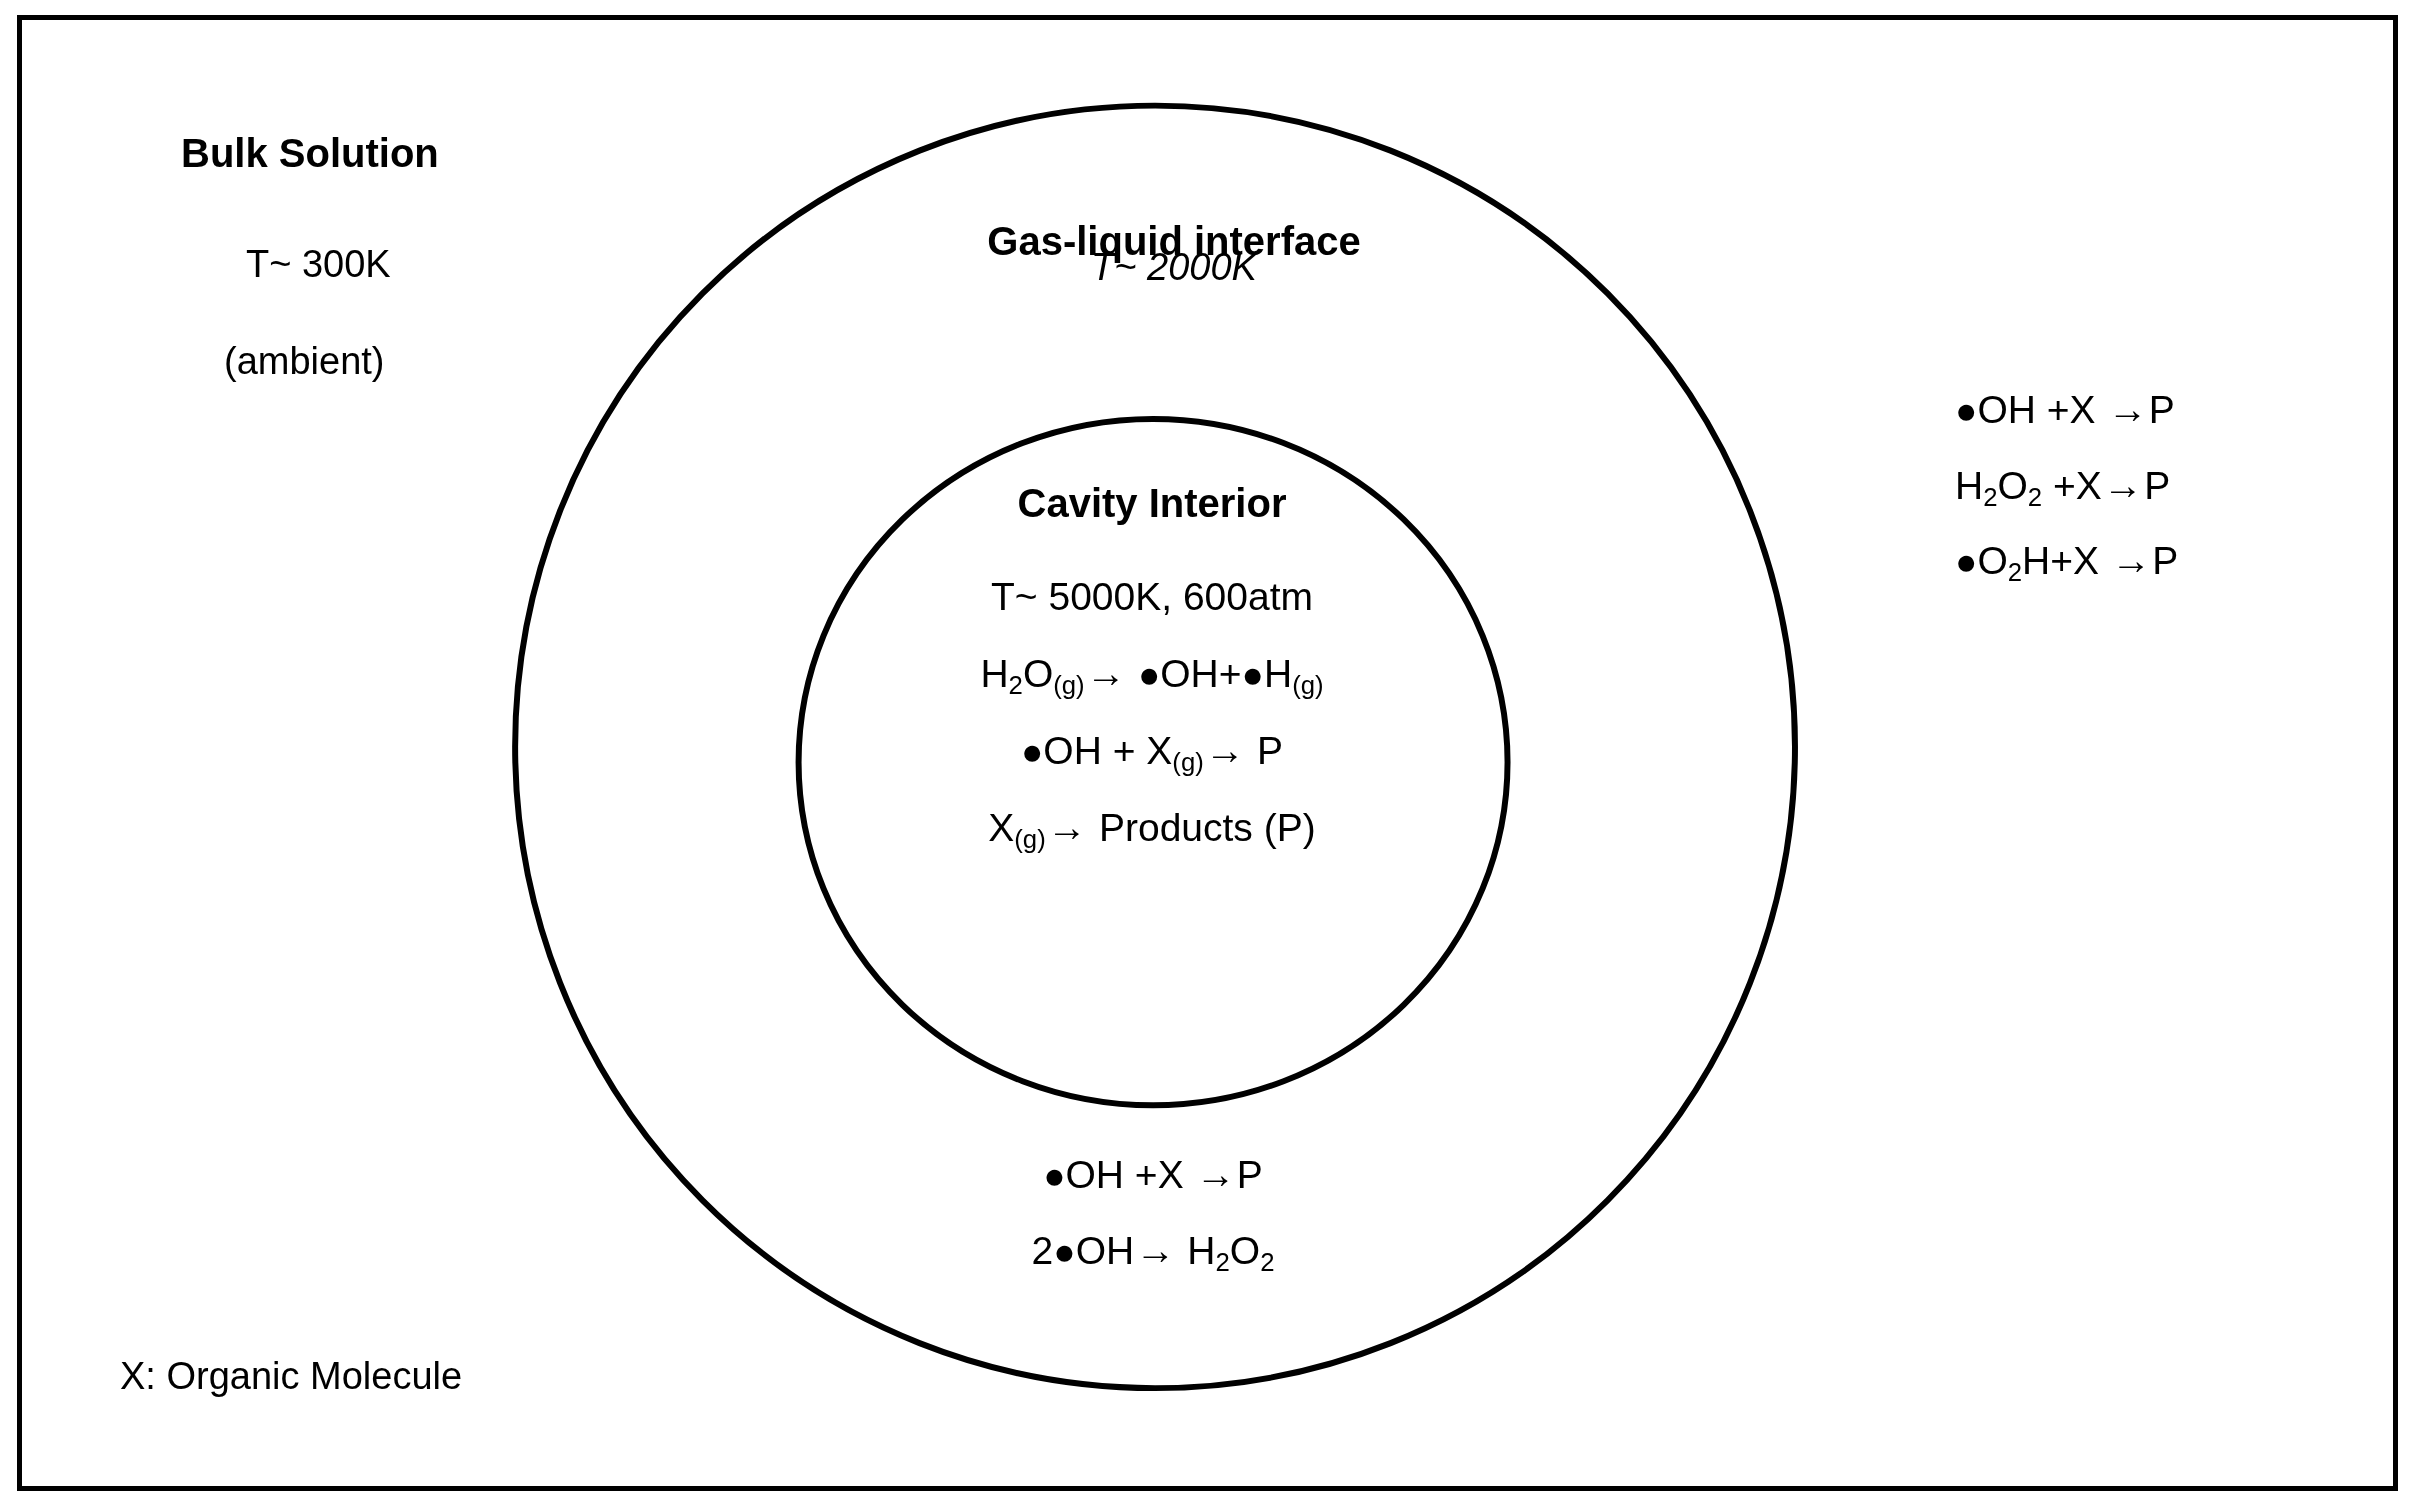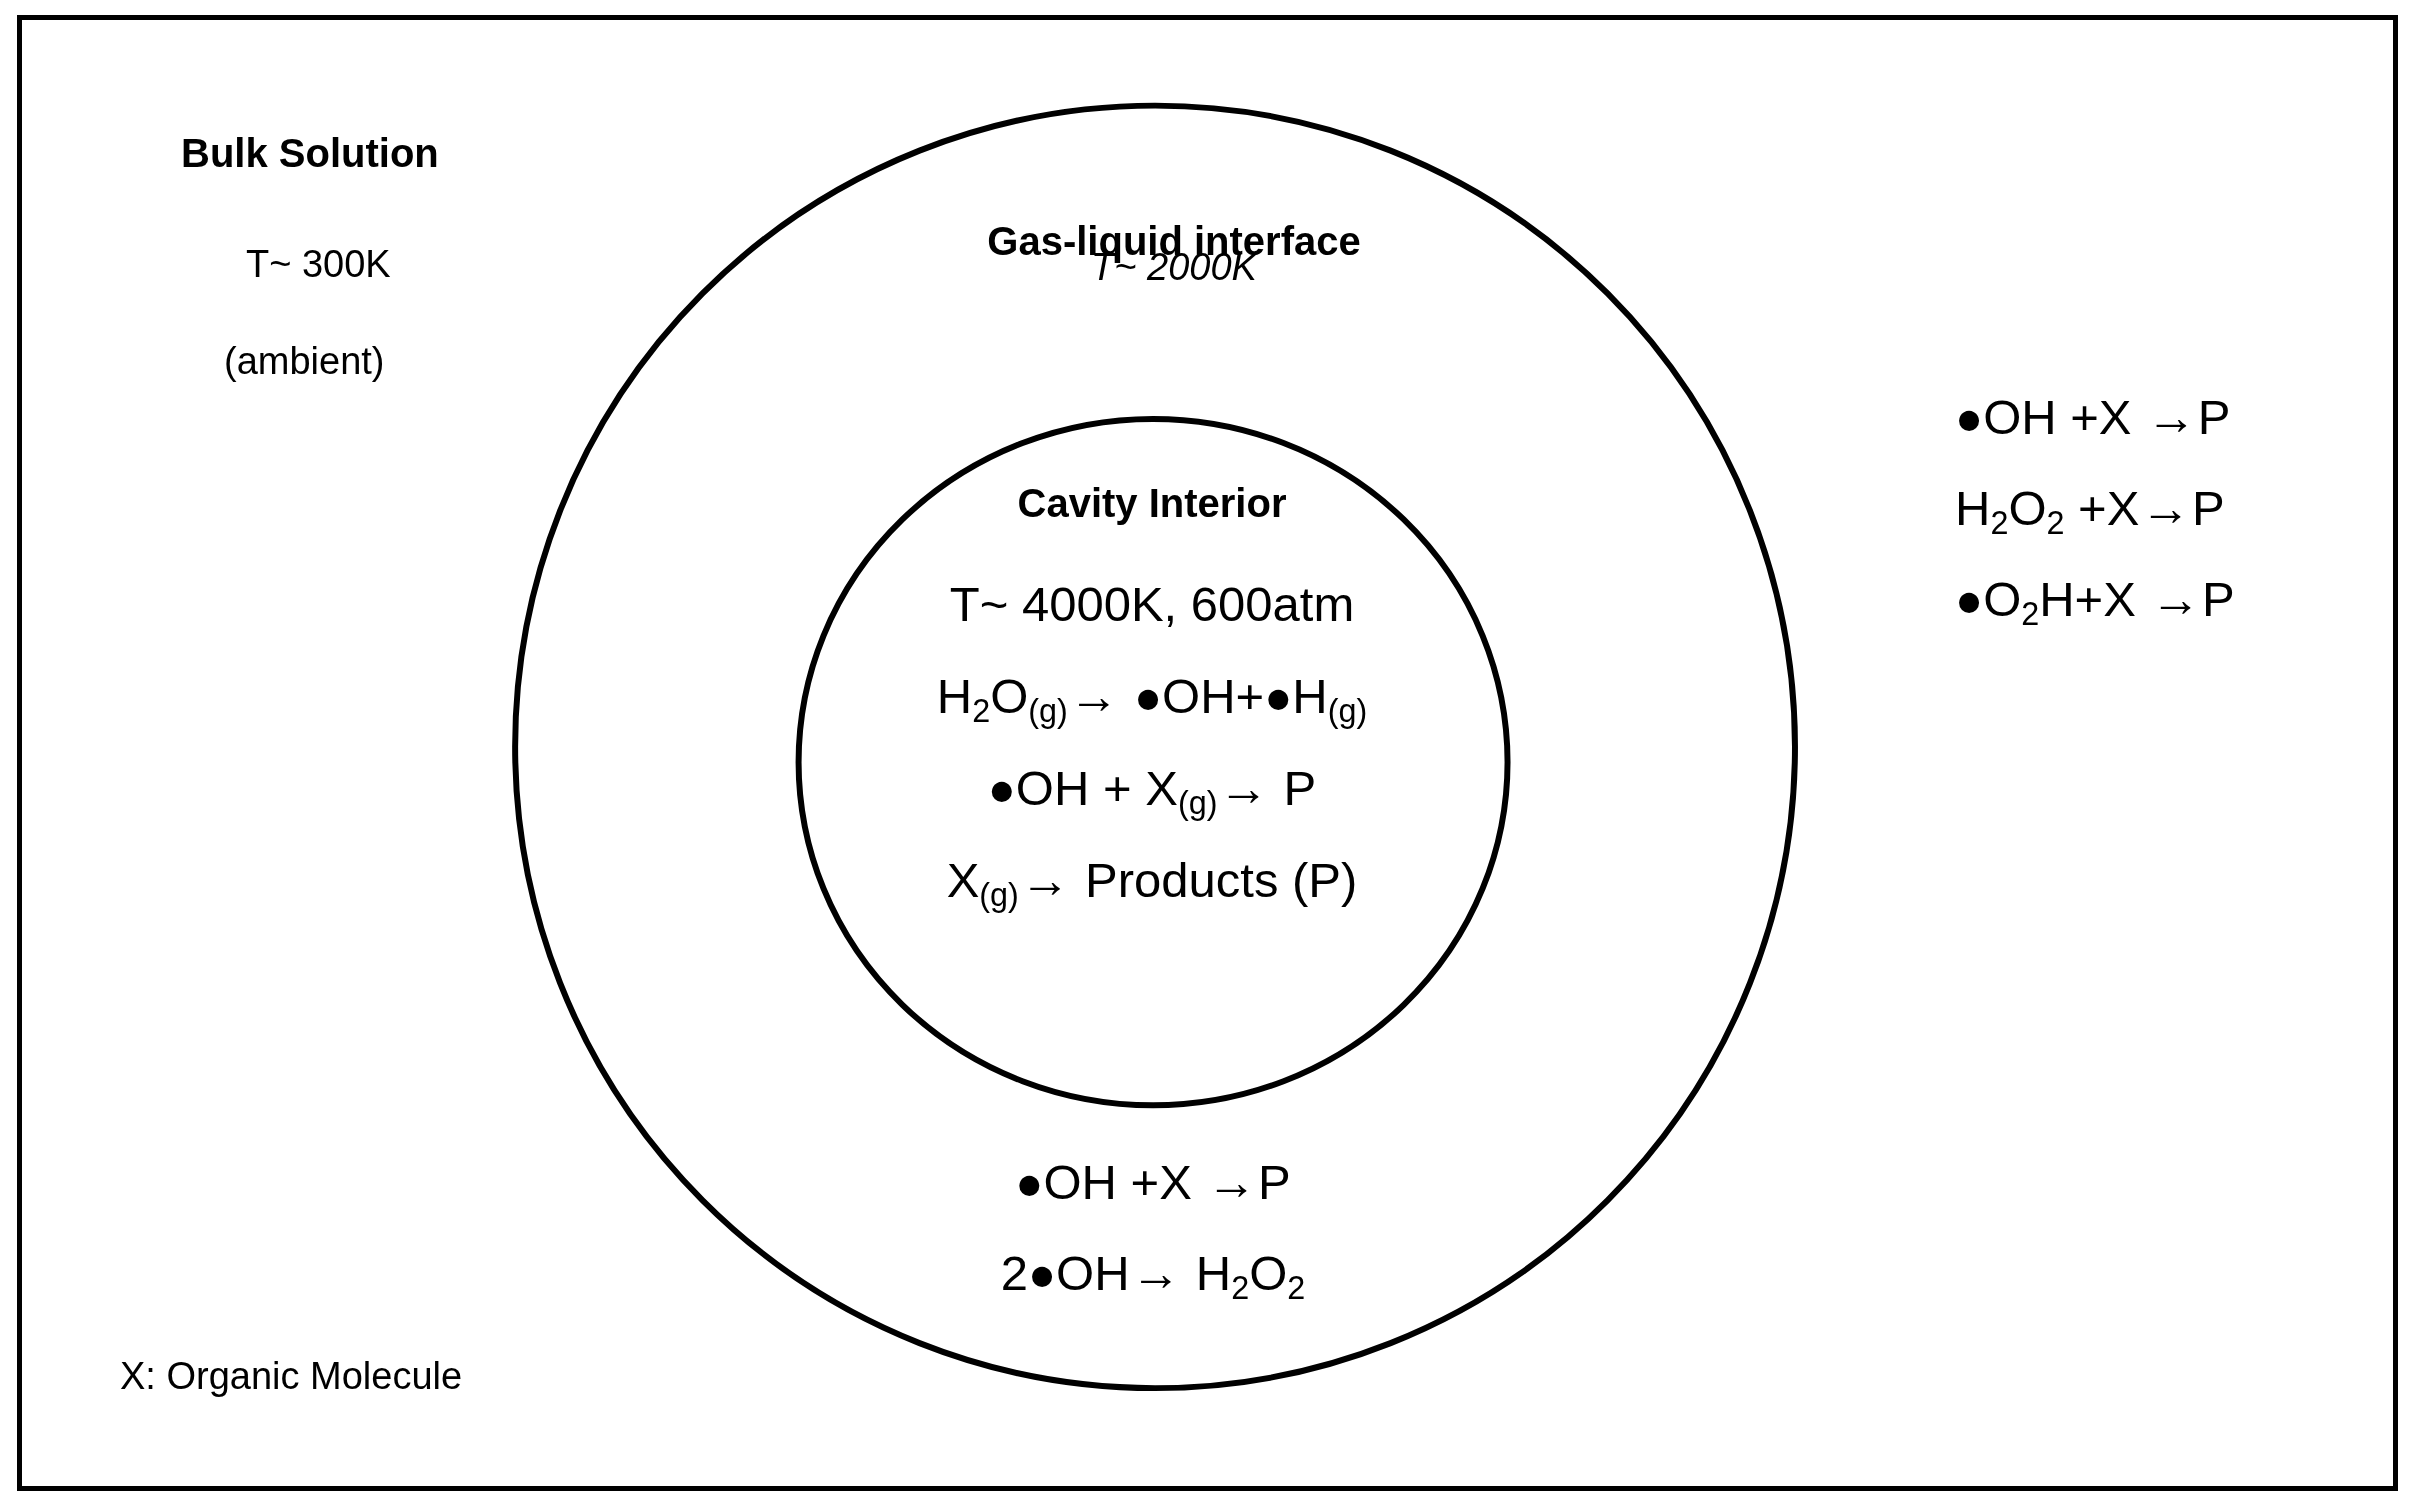--- a/index.html
+++ b/index.html
@@ -50,21 +50,21 @@
     position: absolute;
     transform: translateX(-50%);
     text-align: center;
     white-space: nowrap;
     line-height: 1.50;
   }
 
   .bold   { font-weight: bold; }
   .f-head { font-size: 40px; }
   .f-body { font-size: 38px; }
-  .f-eq   { font-size: 49px; }
+  .f-eq   { font-size: 39px; }
 
   sub {
     font-size: 0.66em;
     vertical-align: -0.28em;
     line-height: 0;
   }
 
   .arw {
     font-weight: bold;
     font-size: 1.02em;
@@ -127,21 +127,21 @@
   <div class="centered f-body" id="interface-temp">T~ 2000K</div>
 
   <div class="centered f-eq" id="interface-eqs">
     <div class="eq-row"><span class="dot">●</span><span>OH +X </span><span class="arw">→</span><span>P</span></div>
     <div class="eq-row"><span>2</span><span class="dot">●</span><span>OH</span><span class="arw">→</span><span> H</span><sub>2</sub><span>O</span><sub>2</sub></div>
   </div>
 
   <div class="centered bold f-head" id="cavity-title">Cavity Interior</div>
 
   <div class="centered f-eq" id="cavity-lines">
-    <div class="cavity-row">T~ 4000K, 600atm</div>
+    <div class="cavity-row">T~ 5000K, 600atm</div>
     <div class="cavity-row"><span>H</span><sub>2</sub><span>O</span><sub>(g)</sub><span class="arw">→</span><span> </span><span class="dot">●</span><span>OH+</span><span class="dot">●</span><span>H</span><sub>(g)</sub></div>
     <div class="cavity-row"><span class="dot">●</span><span>OH + X</span><sub>(g)</sub><span class="arw">→</span><span> P</span></div>
     <div class="cavity-row"><span>X</span><sub>(g)</sub><span class="arw">→</span><span> Products (P)</span></div>
   </div>
 
   <div class="tblock f-body" id="legend">X: Organic Molecule</div>
 
 </div>
 
 

